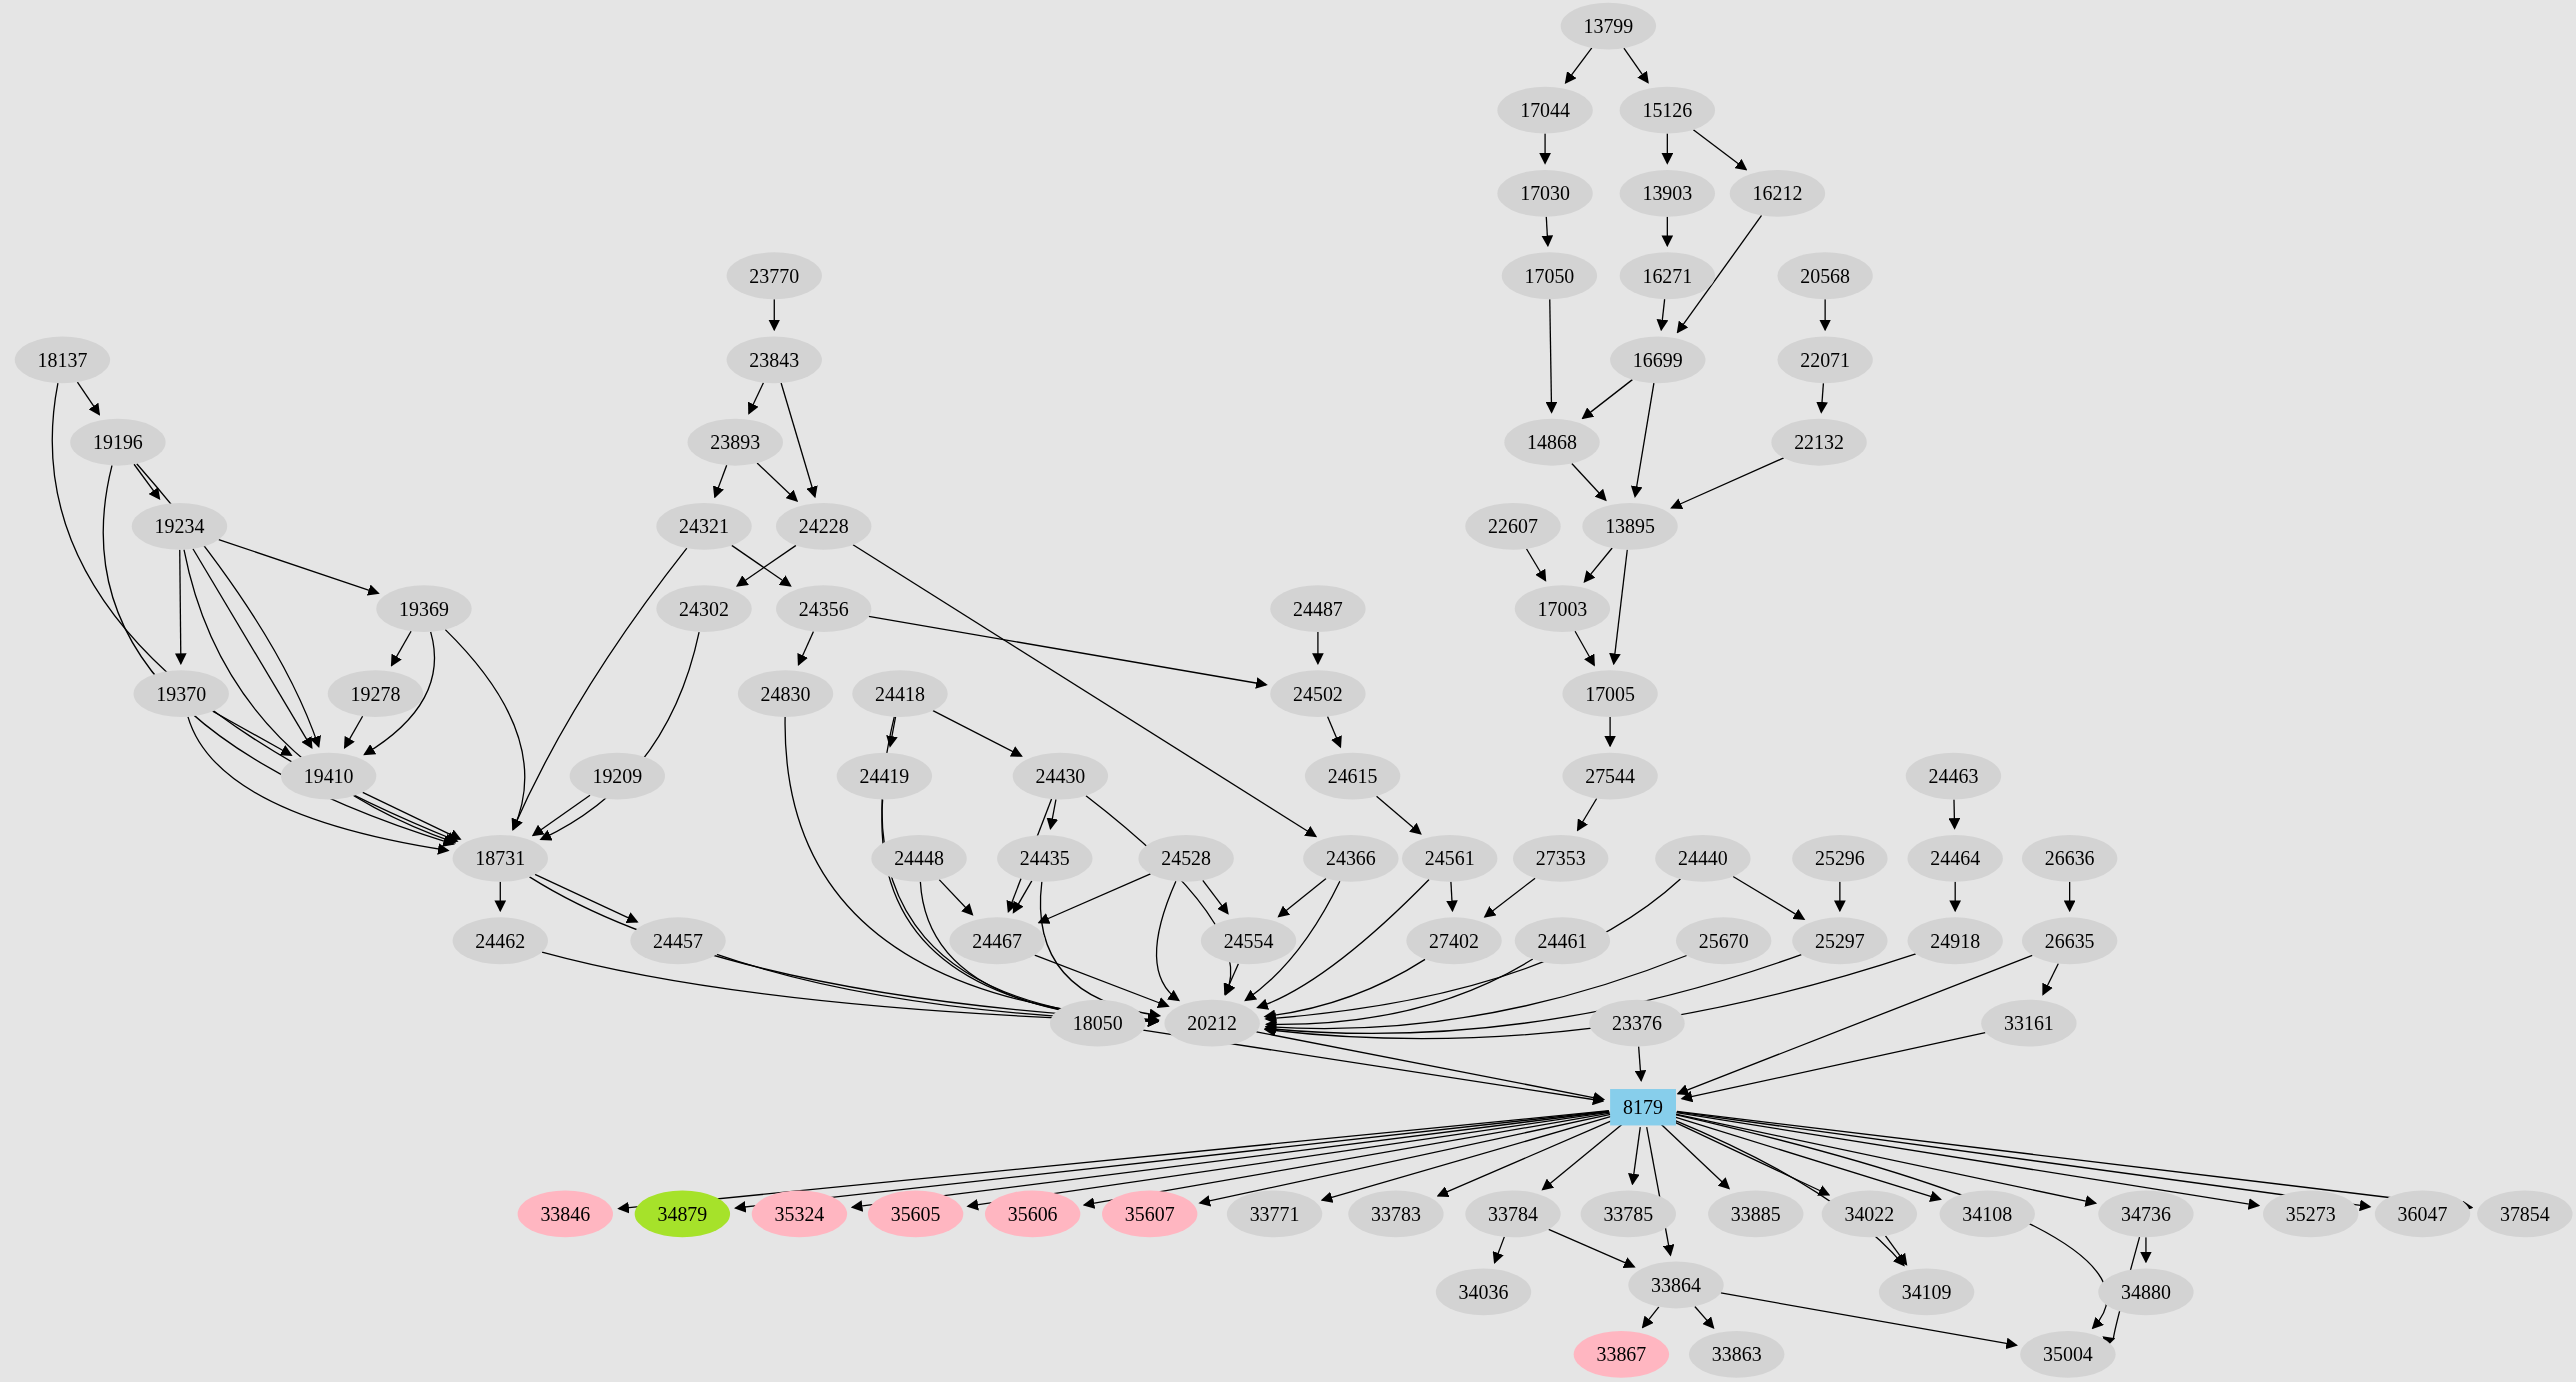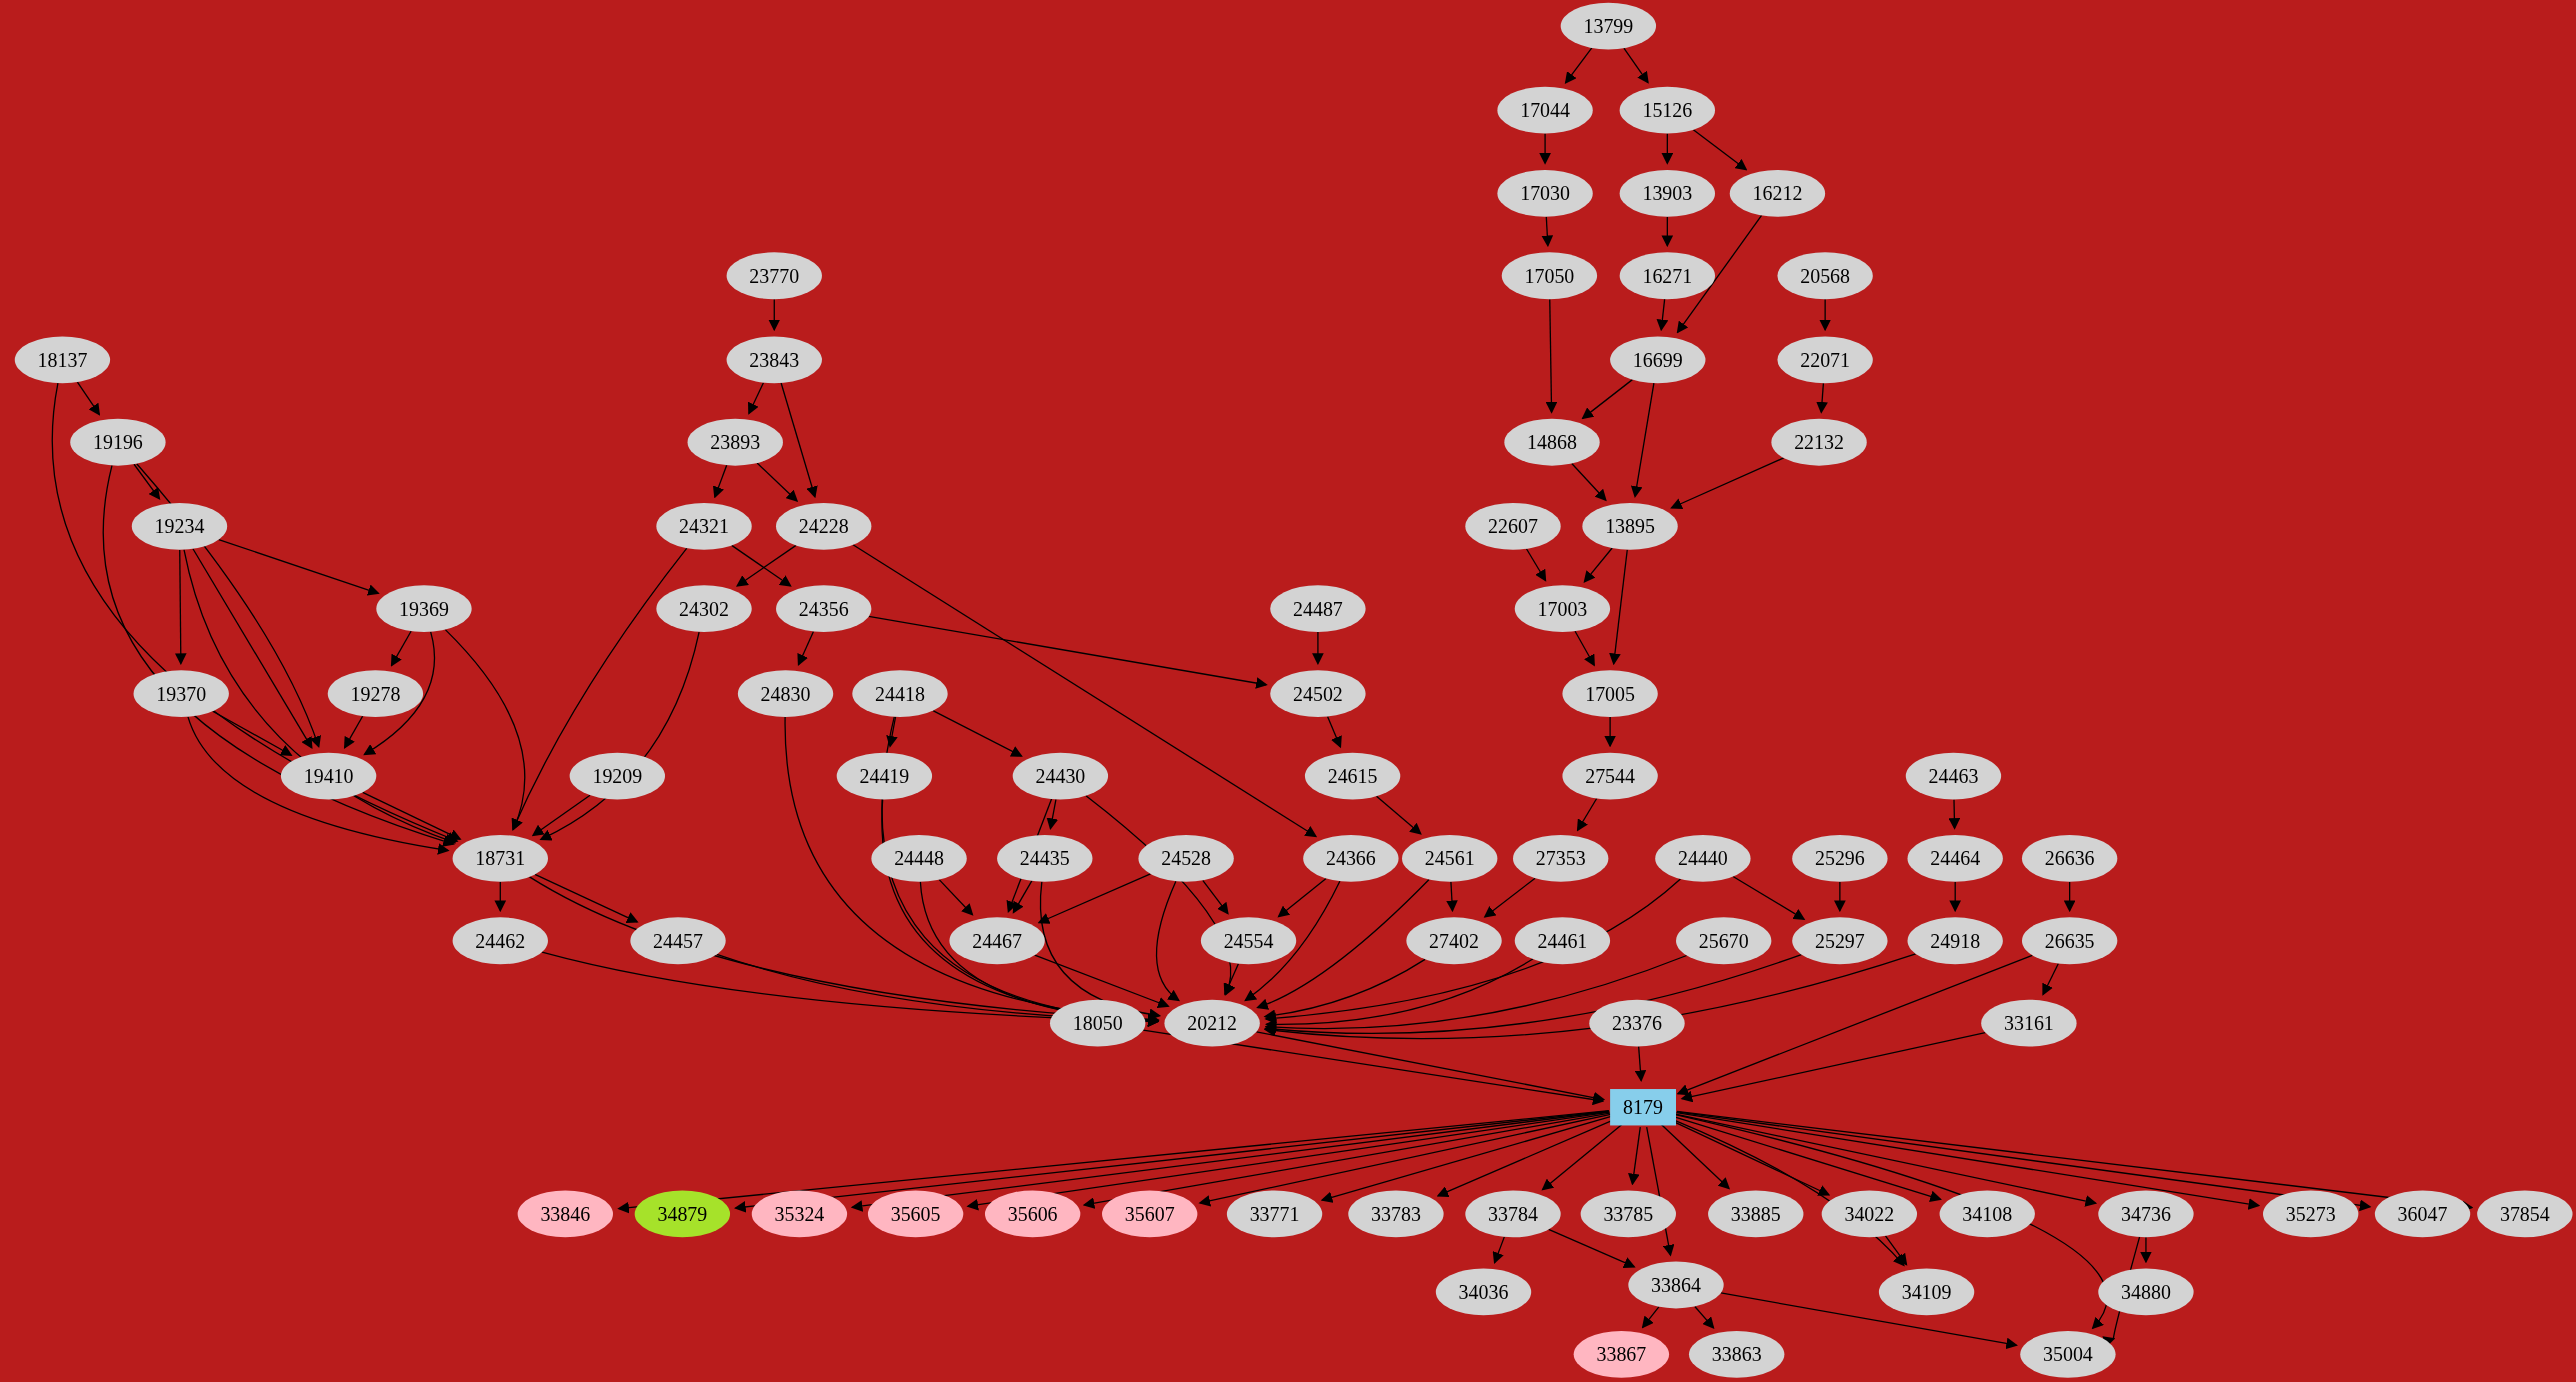--- a/index.html
+++ b/index.html
@@ -1,16 +1,16 @@
 <!DOCTYPE html>
 <html style="font-size:14px"><head>
 <meta charset="utf-8">
 <style>
   html,body{margin:0;padding:0;background:#ffffff;}
-  .canvas-wrap{width:2576px;height:1383px;position:relative;background:#b91c1c;}
+  .canvas-wrap{width:2576px;height:1383px;position:relative;background:#e5e5e5;}
   svg{display:block;}
   .edge{fill:none;stroke:#000000;stroke-width:1.5px;}
   .node-label{font-family:"Liberation Serif","DejaVu Serif",serif;font-size:23px;fill:#000000;text-anchor:middle;}
 </style>
 </head>
 <body>
 
 <div class="canvas-wrap">
   <svg xmlns="http://www.w3.org/2000/svg" width="2576" height="1383" viewBox="0 0 2971 1595">
     <defs>

